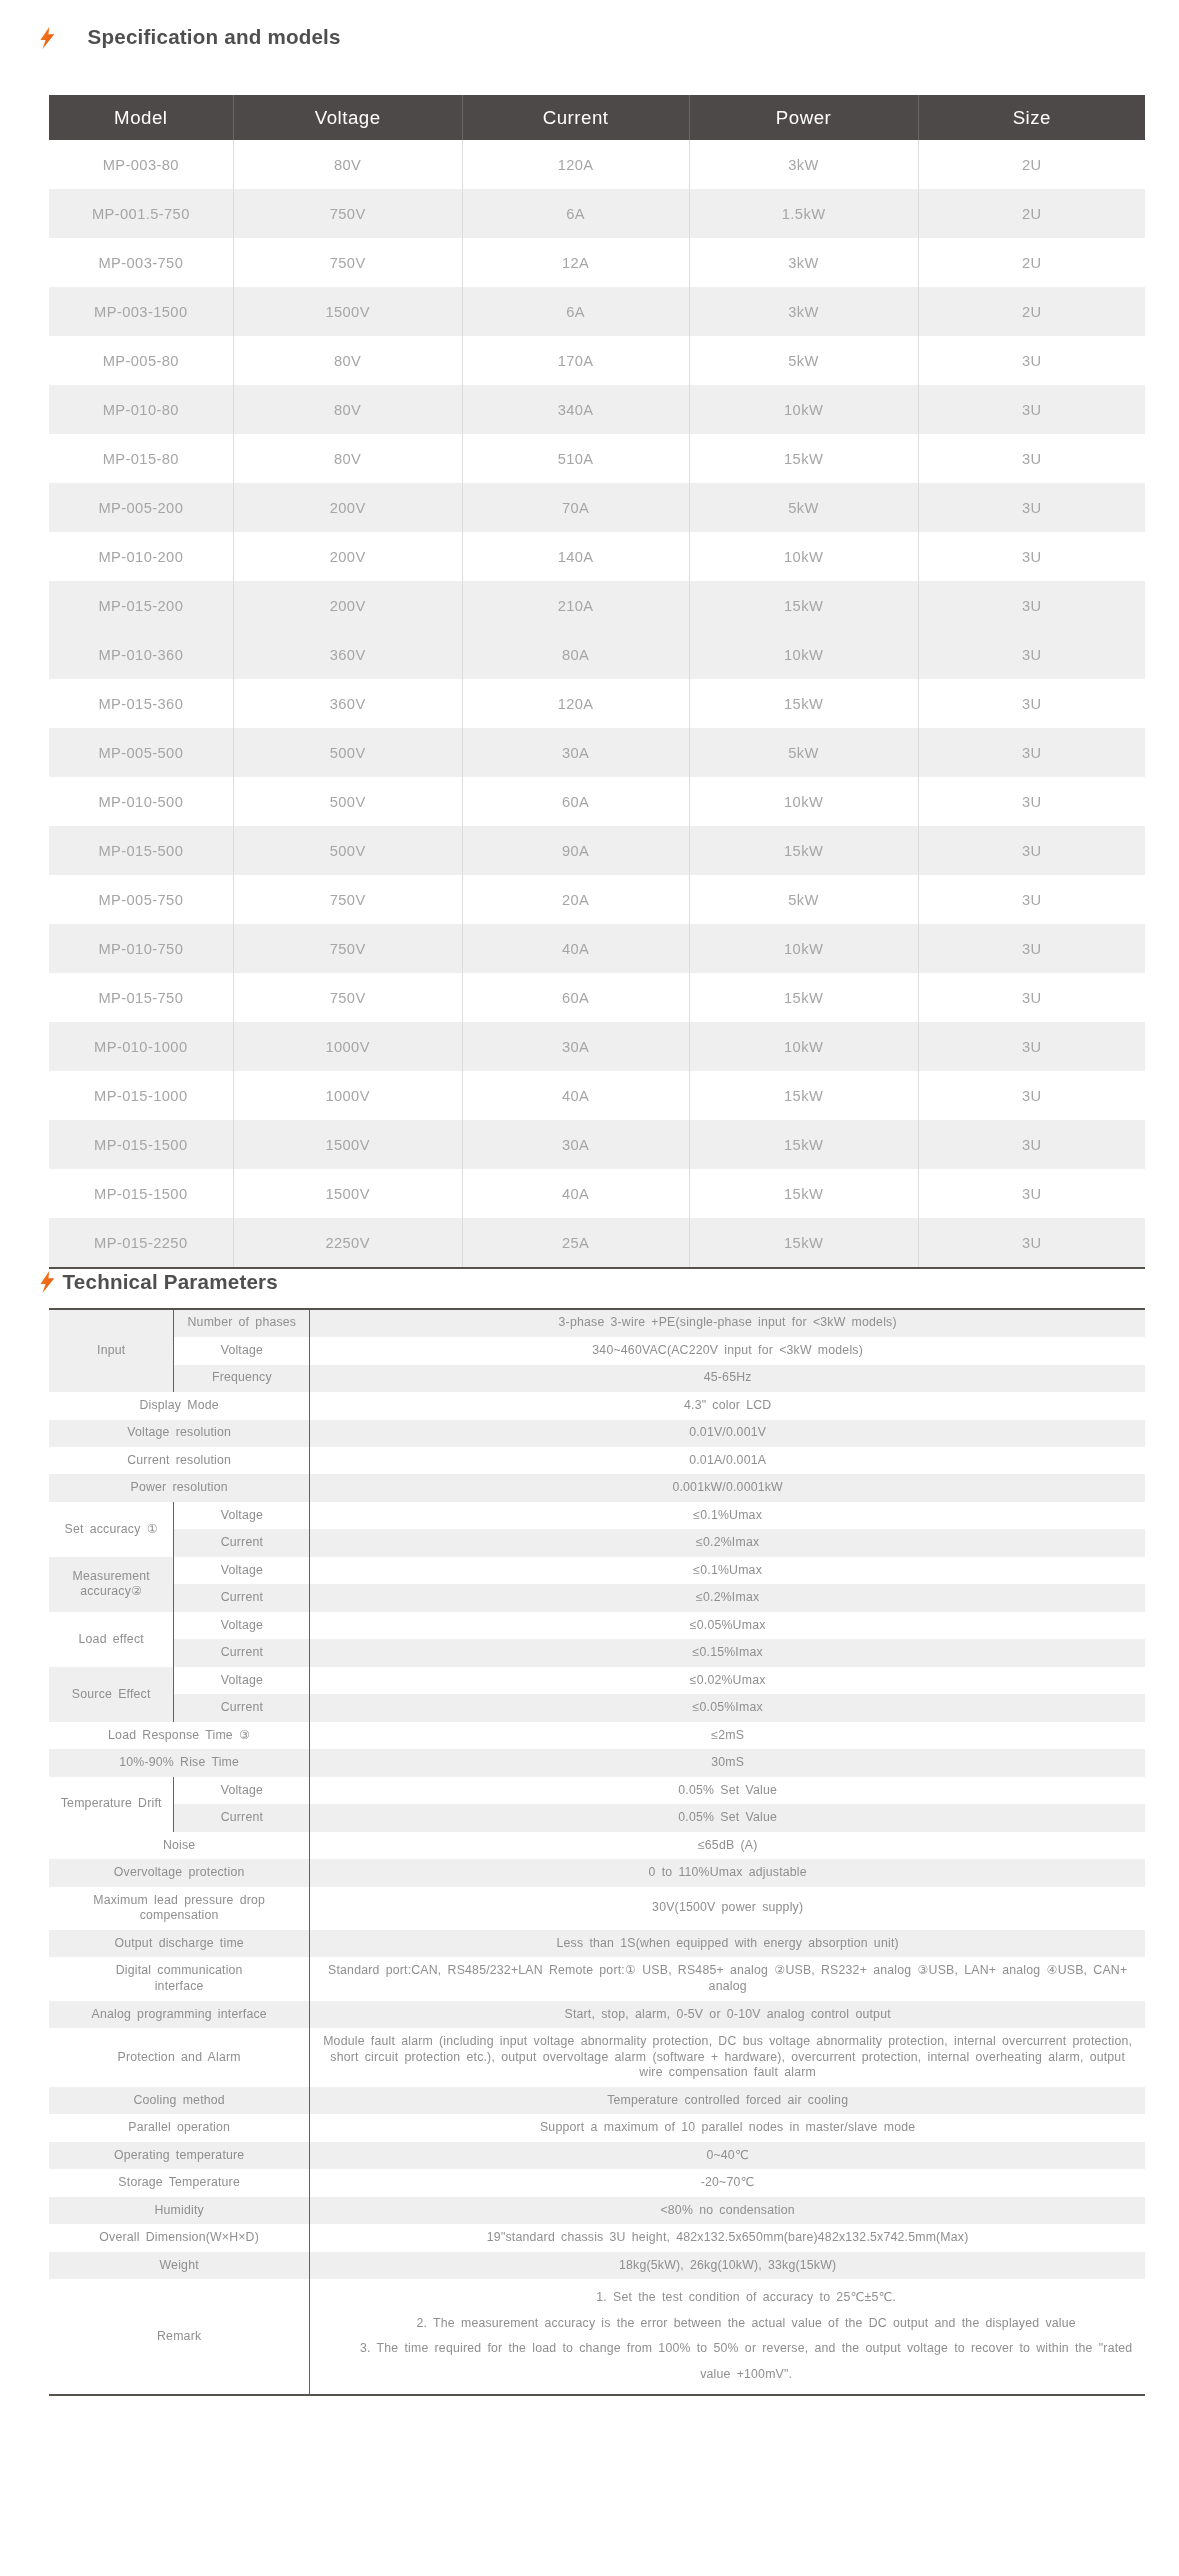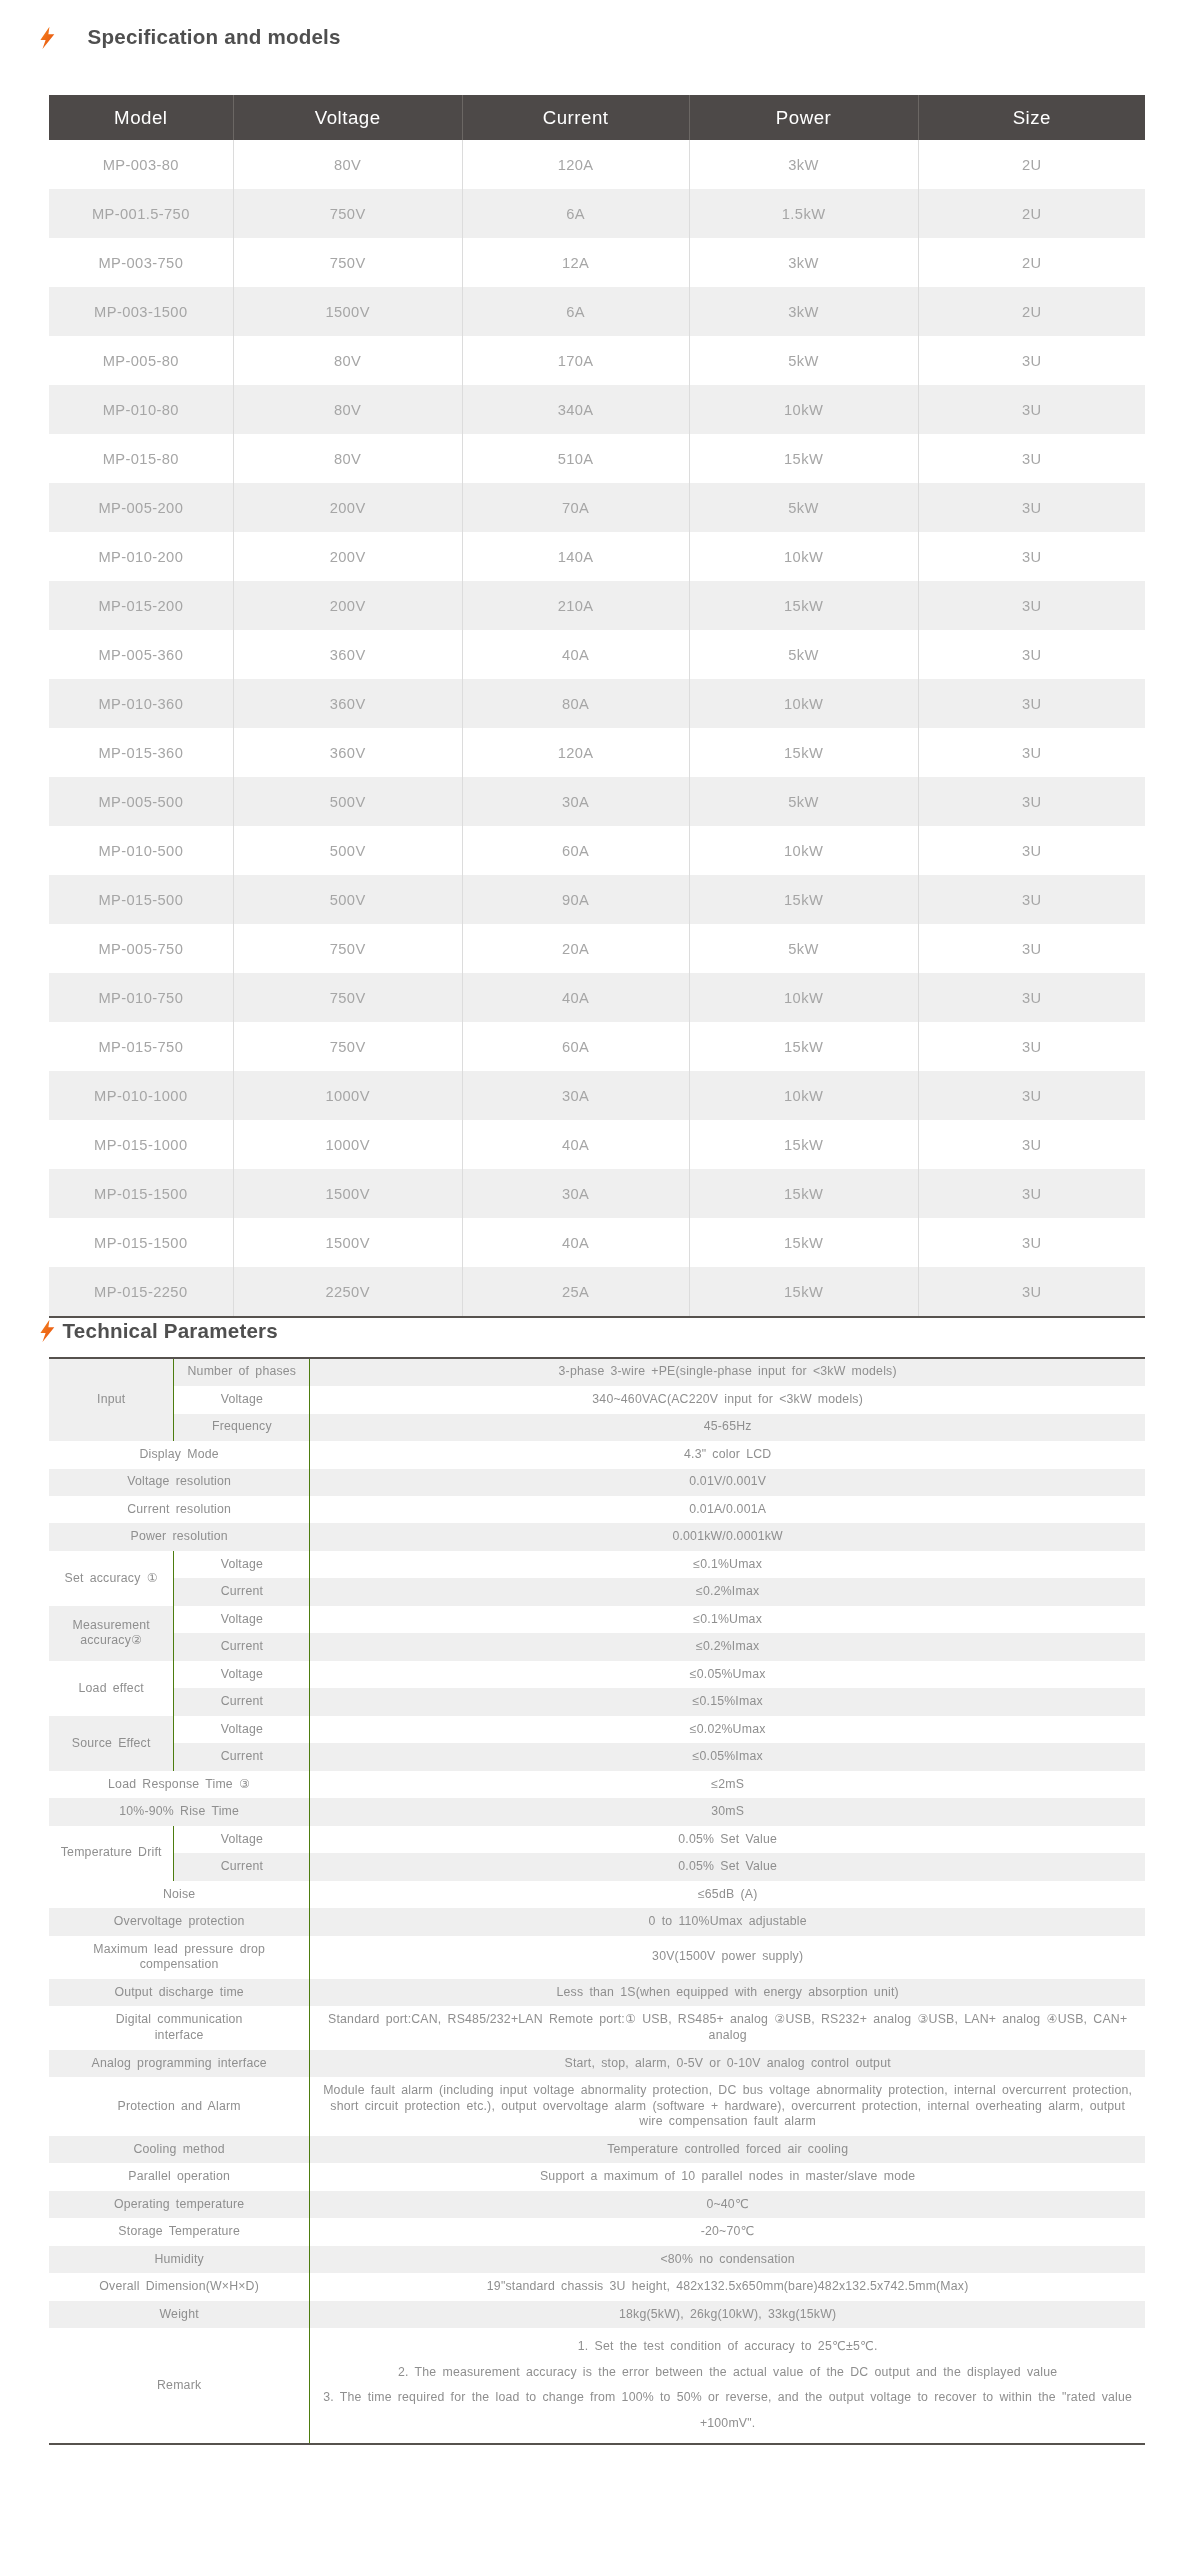--- a/index.html
+++ b/index.html
@@ -63,21 +63,21 @@
     text-align:center;vertical-align:middle;
     font-size:12.3px;color:#8f8f8f;
     padding:5.9px 5.9px;line-height:15.7px;
     word-spacing:2.5px;letter-spacing:0.2px;
   }
   .tech-table tr.stripe{background:#efefef;}
   .tech-table td.shade-gray{background:#efefef;}
   .tech-table td.shade-white{background:#ffffff;}
   .tech-table td.sub,.tech-table td.val{border-left:1px solid #4d7c0f;}
   .tech-table td.label{white-space:pre-line;}
-  .tech-table td.val .vline{line-height:25.6px;}
+  .tech-table td.val .vline{line-height:25.6px;margin-left:37px;}
 </style>
 </head>
 <body>
 
 <div class="page">
 
   <div class="section-title" id="title1">
     <svg class="bolt" viewBox="0 0 24 32">
       <defs>
         <linearGradient id="bg1" x1="0" y1="0" x2="1" y2="1">
@@ -171,27 +171,20 @@
           <td>10kW</td>
           <td>3U</td>
         </tr>
         <tr class="stripe">
           <td>MP-015-200</td>
           <td>200V</td>
           <td>210A</td>
           <td>15kW</td>
           <td>3U</td>
         </tr>
-        <tr>
-          <td>MP-005-360</td>
-          <td>360V</td>
-          <td>40A</td>
-          <td>5kW</td>
-          <td>3U</td>
-        </tr>
         <tr class="stripe">
           <td>MP-010-360</td>
           <td>360V</td>
           <td>80A</td>
           <td>10kW</td>
           <td>3U</td>
         </tr>
         <tr>
           <td>MP-015-360</td>
           <td>360V</td>

